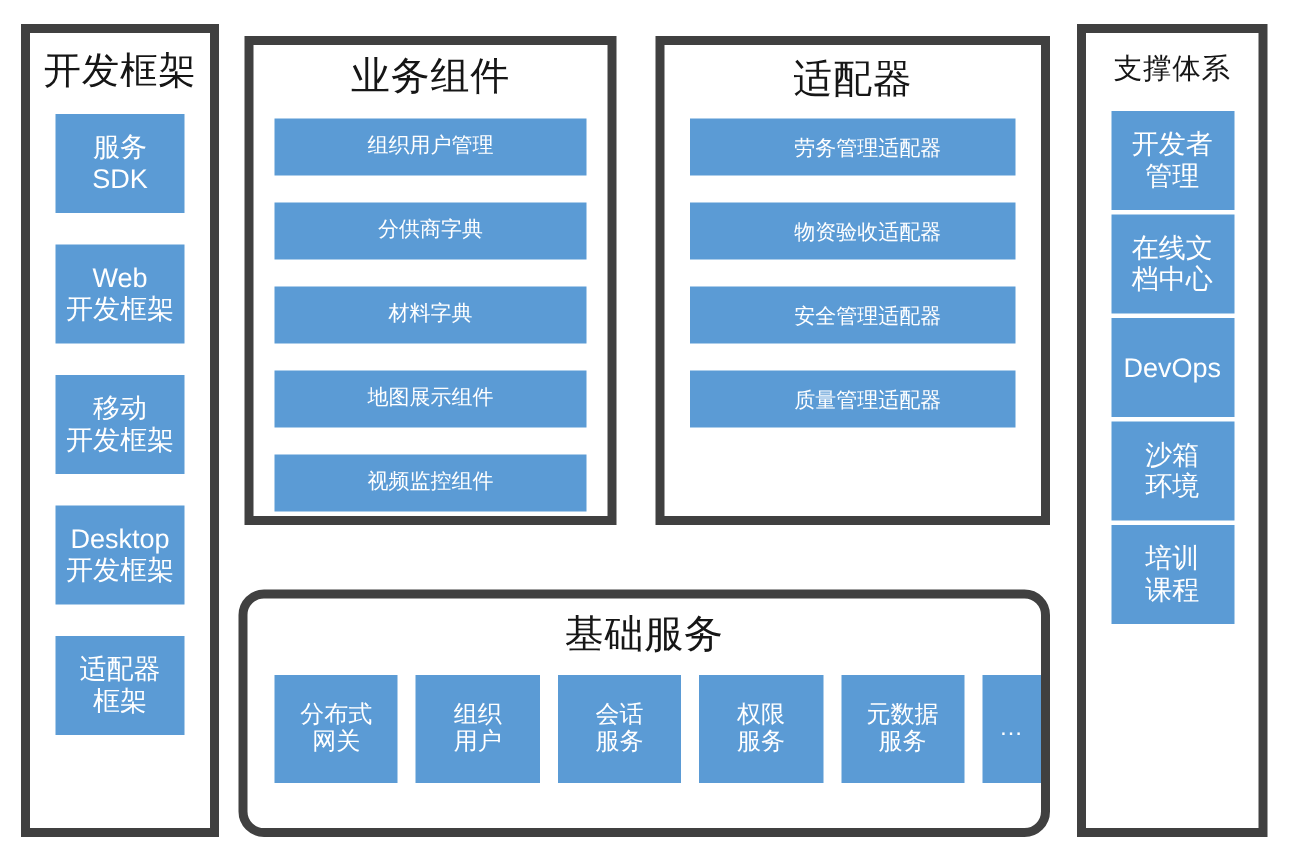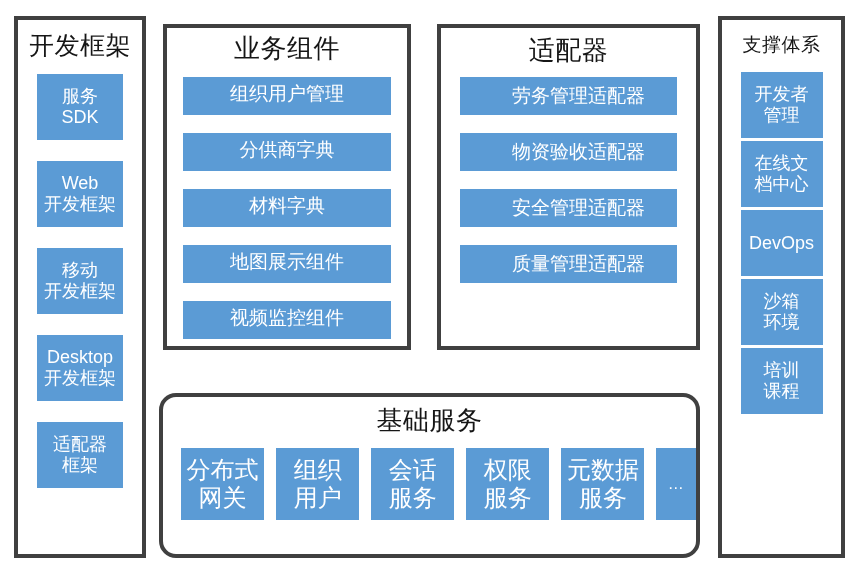--- a/index.html
+++ b/index.html
@@ -16,21 +16,21 @@
   }
   #diagram {
     position: relative;
     width: 862px;
     height: 576px;
     background: #ffffff;
   }
   .panel {
     position: absolute;
     background: #ffffff;
-    border: 4px solid #404040;
+    border: 6px solid #404040;
     box-sizing: border-box;
   }
   .panel-title {
     text-align: center;
     color: #161616;
     font-size: 26px;
     line-height: 30px;
     font-weight: normal;
     letter-spacing: 0.5px;
     white-space: nowrap;
@@ -73,21 +73,21 @@
   .wide-stack {
     margin-top: 12px;
     display: flex;
     flex-direction: column;
     align-items: center;
     gap: 18px;
   }
   .wide-stack .box {
     width: 208px;
     height: 38px;
-    font-size: 19px;
+    font-size: 14px;
   }
 
   
   #panel-adapter {
     left: 437px; top: 24px; width: 263px; height: 326px;
   }
   #panel-adapter .panel-title { margin-top: 7px; }
   #panel-adapter .wide-stack .box {
     width: 217px;
     padding-left: 20px;
@@ -120,21 +120,21 @@
     margin-top: 13px;
     display: flex;
     justify-content: flex-start;
     align-items: flex-start;
     padding-left: 18px;
     gap: 12px;
   }
   .service-row .box {
     width: 101px;
     height: 72px;
-    font-size: 24px;
+    font-size: 16px;
   }
   .service-row .box.ellipsis {
     width: 48px;
     font-size: 16px;
     letter-spacing: 1px;
   }
 </style>
 </head>
 <body>
 

